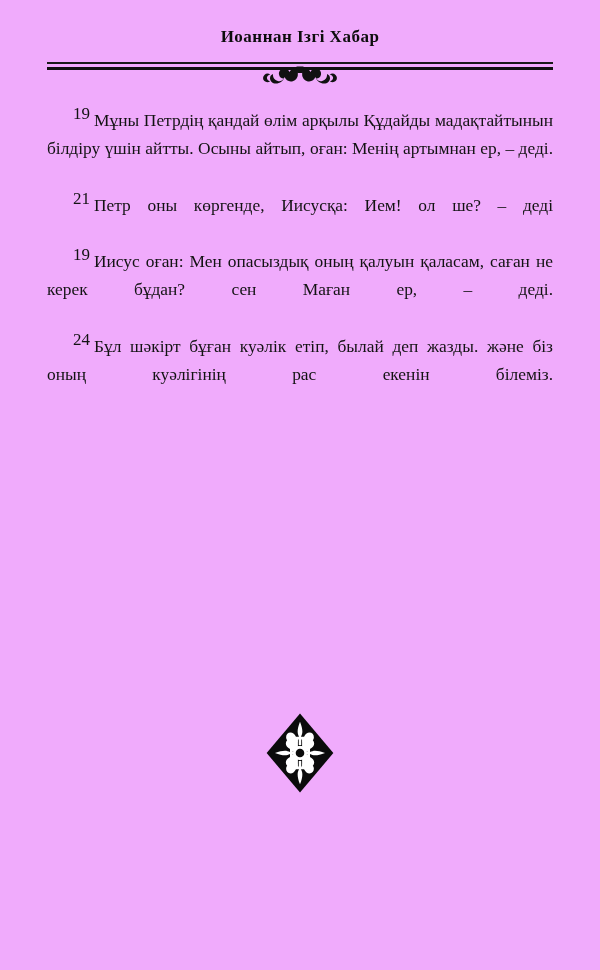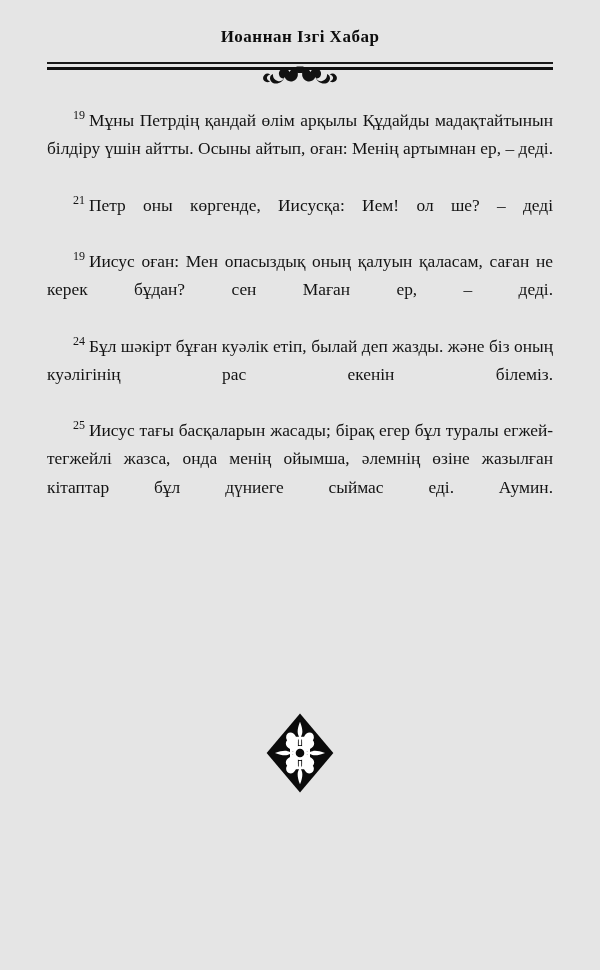--- a/index.html
+++ b/index.html
@@ -13,21 +13,21 @@
     height: 970px;
     position: relative;
     overflow: hidden;
     font-family: "Liberation Serif", "DejaVu Serif", serif;
     color: #141414;
   }
 
   .page {
     position: absolute;
     inset: 0;
-    background: #e5e5e5;
+    background: #f0abfc;
   }
 
   
   .running-head {
     position: absolute;
     top: 27px;
     left: 0;
     right: 0;
     text-align: center;
     font-size: 17px;
@@ -86,21 +86,21 @@
     text-indent: 26px;
     font-size: 17.4px;
     line-height: 28.2px;
     hyphens: none;
     color: #131313;
   }
   .verse:last-child {
     text-align: justify;
   }
   .vnum {
-    font-size: 12px;
+    font-size: 17px;
     vertical-align: 7px;
     line-height: 0;
     padding-right: 4px;
     font-family: "Liberation Serif", "DejaVu Serif", serif;
   }
   
   .verse::after {
     content: "";
     display: inline-block;
     width: 100%;
@@ -165,23 +165,20 @@
 
     <p class="verse">
       <span class="vnum">19</span><span>Иисус оған: Мен опасыздық оның қалуын қаласам, саған не керек бұдан? сен Маған ер, – деді.</span>
     </p>
 
 
     <p class="verse">
       <span class="vnum">24</span><span>Бұл шәкірт бұған куәлік етіп, былай деп жазды. және біз оның куәлігінің рас екенін білеміз.</span>
     </p>
 
-    <p class="verse">
-      <span class="vnum">25</span><span>Иисус тағы басқаларын жасады; бірақ егер бұл туралы егжей-тегжейлі жазса, онда менің ойымша, әлемнің өзіне жазылған кітаптар бұл дүниеге сыймас еді. Аумин.</span>
-    </p>
 
   </div>
 
   <div class="tailpiece">
     <svg viewBox="0 0 100 118" width="70" height="82" aria-hidden="true">
 
       <polygon points="50,2 98,59 50,116 2,59" fill="#0b0b0b"></polygon>
       <g fill="#ffffff">
 
         <path d="M50 14 C47.6 20 46.6 24.4 46.6 28.2 C46.6 31 47.4 33.4 48.6 35.6

